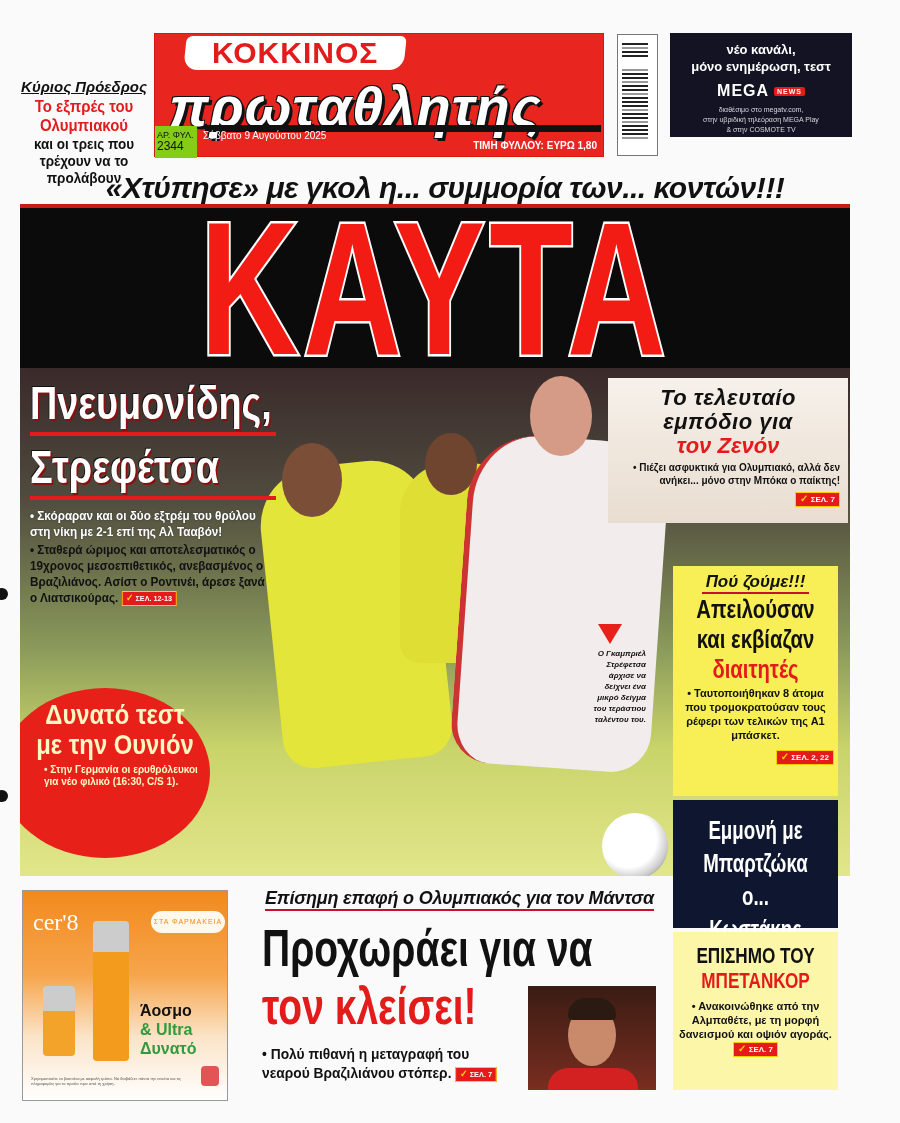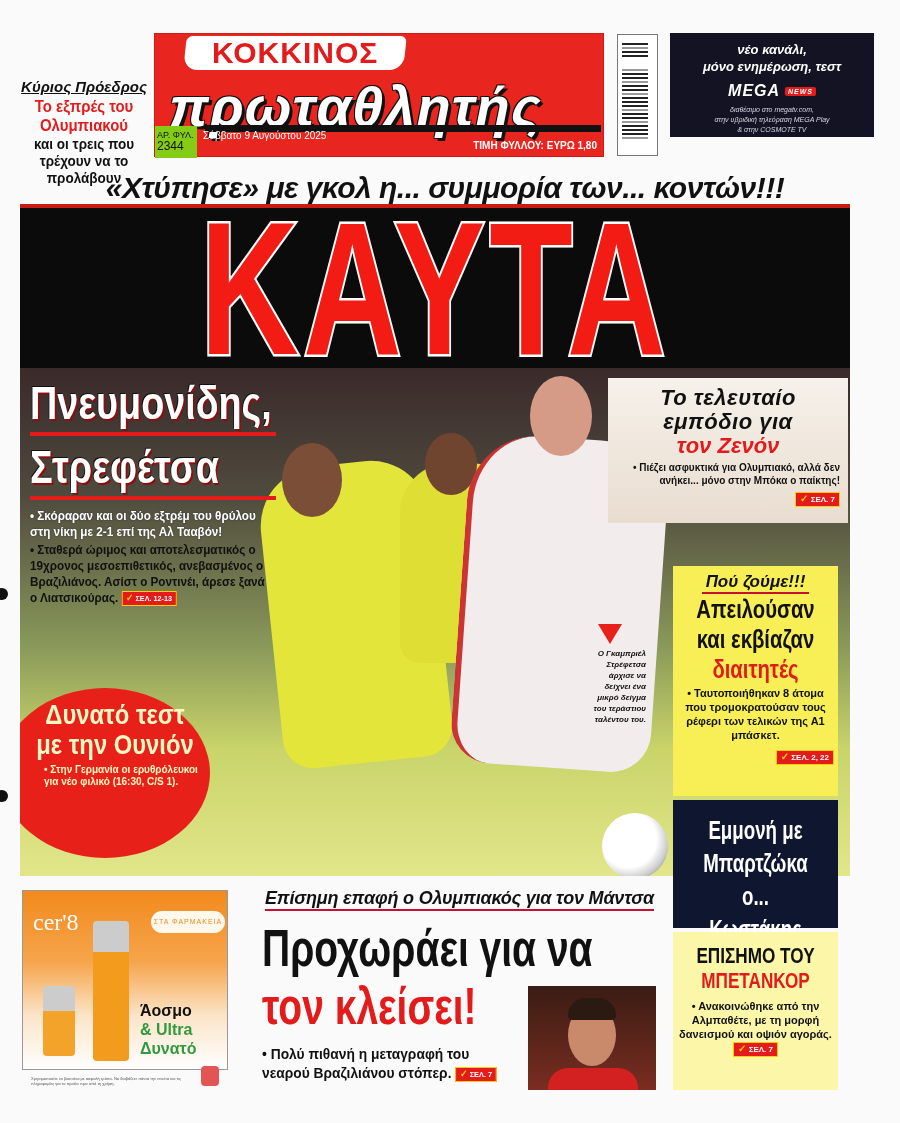--- a/index.html
+++ b/index.html
@@ -26,21 +26,21 @@
   .issue-box { left: 0; top: 92px; width: 42px; height: 32px; background: #84cc16; font-size: 9px; font-weight: normal; line-height: 11px; padding: 4px 2px; }
   .issue-box .n { font-size: 12px; }
   .date-line { left: 48px; top: 96px; color: #fff; font-size: 10px; font-weight: normal; }
   .price-line { right: 6px; top: 106px; color: #fff; font-size: 10px; font-weight: bold; }
 
   .barcode { left: 617px; top: 34px; width: 41px; height: 122px; background: #fff; border: 1px solid #777; padding: 8px 4px; }
   .barcode .bar { height: 2px; background: #222; margin-bottom: 2px; width: 26px; }
   .barcode .bar.t { background: #999; }
   .barcode .gap { height: 10px; }
 
-  .ad-mega { left: 670px; top: 33px; width: 204px; height: 104px; background: #131324; color: #fff; text-align: center; padding-top: 8px; font-style: italic; }
+  .ad-mega { left: 670px; top: 33px; width: 182px; height: 104px; background: #131324; color: #fff; text-align: center; padding-top: 8px; }
   .ad-mega .l1 { font-size: 13px; font-weight: bold; line-height: 17px; }
   .ad-mega .logo { margin-top: 7px; font-size: 16px; font-weight: bold; letter-spacing: 1px; }
   .ad-mega .logo .badge { background: #e31b1b; font-size: 7px; padding: 1px 3px; vertical-align: middle; border-radius: 2px; }
   .ad-mega .small { font-size: 7px; color: #d8d8e0; line-height: 10px; margin-top: 5px; }
 
   
   .subhead { left: 30px; top: 171px; width: 830px; text-align: center; font-size: 30px; font-weight: bold; font-style: italic; letter-spacing: -0.5px; }
   .subhead-rule { left: 20px; top: 204px; width: 830px; height: 4px; background: #c81d16; }
   .banner { left: 20px; top: 208px; width: 830px; height: 160px; background: #0b0b0b; }
   .banner-text { left: 0; top: 0; width: 830px; height: 160px; text-align: center; font-size: 190px; font-weight: bold; color: #f21c14;
@@ -90,21 +90,21 @@
 
   .navy-box { left: 673px; top: 800px; width: 165px; height: 128px; background: #0f1630; color: #fff; text-align: center; padding-top: 14px; }
   .navy-box .l { font-size: 26px; font-weight: bold; line-height: 33px; transform: scaleX(0.72); }
 
   .official-box { left: 673px; top: 932px; width: 165px; height: 158px; background: #fbf6a8; text-align: center; padding-top: 12px; }
   .official-box .o1 { font-size: 22px; font-weight: bold; line-height: 24px; transform: scaleX(0.78); }
   .official-box .o2 { font-size: 22px; font-weight: bold; line-height: 26px; color: #e31b1b; transform: scaleX(0.78); }
   .official-box .ob { font-size: 11px; font-weight: bold; line-height: 14px; margin-top: 5px; padding: 0 4px; }
 
   
-  .cer8-ad { left: 22px; top: 890px; width: 206px; height: 180px; background: linear-gradient(180deg, #f28a1d 0%, #f6a54c 40%, #fbe4c8 70%, #ffffff 100%); border: 1px solid #999; }
+  .cer8-ad { left: 22px; top: 890px; width: 206px; height: 211px; background: linear-gradient(180deg, #f28a1d 0%, #f6a54c 40%, #fbe4c8 70%, #ffffff 100%); border: 1px solid #999; }
   .cer8-ad .brand { left: 10px; top: 18px; font-size: 24px; font-family: "Liberation Serif", serif; color: #fff; }
   .cer8-ad .pill { left: 128px; top: 20px; width: 74px; height: 22px; border-radius: 11px; background: #fff8ec; color: #f28a1d; font-size: 7px; text-align: center; line-height: 22px; letter-spacing: 1px; }
   .cer8-ad .bottle1 { left: 20px; top: 95px; width: 32px; height: 70px; background: linear-gradient(180deg, #ccc 0 35%, #f3a32a 35% 100%); border-radius: 4px; }
   .cer8-ad .bottle2 { left: 70px; top: 30px; width: 36px; height: 140px; background: linear-gradient(180deg, #ccc 0 22%, #f39b1d 22% 100%); border-radius: 4px; }
   .cer8-ad .claim { left: 117px; top: 110px; font-size: 16px; font-weight: bold; line-height: 19px; }
   .cer8-ad .claim .g { color: #2f9a3e; }
   .cer8-ad .fine { left: 8px; top: 185px; width: 160px; font-size: 4px; color: #555; }
   .cer8-ad .vegan { left: 178px; top: 175px; width: 18px; height: 20px; background: #e35555; border-radius: 4px; }
 
   .mantsa-kicker { left: 265px; top: 888px; font-size: 18px; font-weight: bold; font-style: italic; color: #111; border-bottom: 2px solid #c8102e; letter-spacing: -0.2px; }

